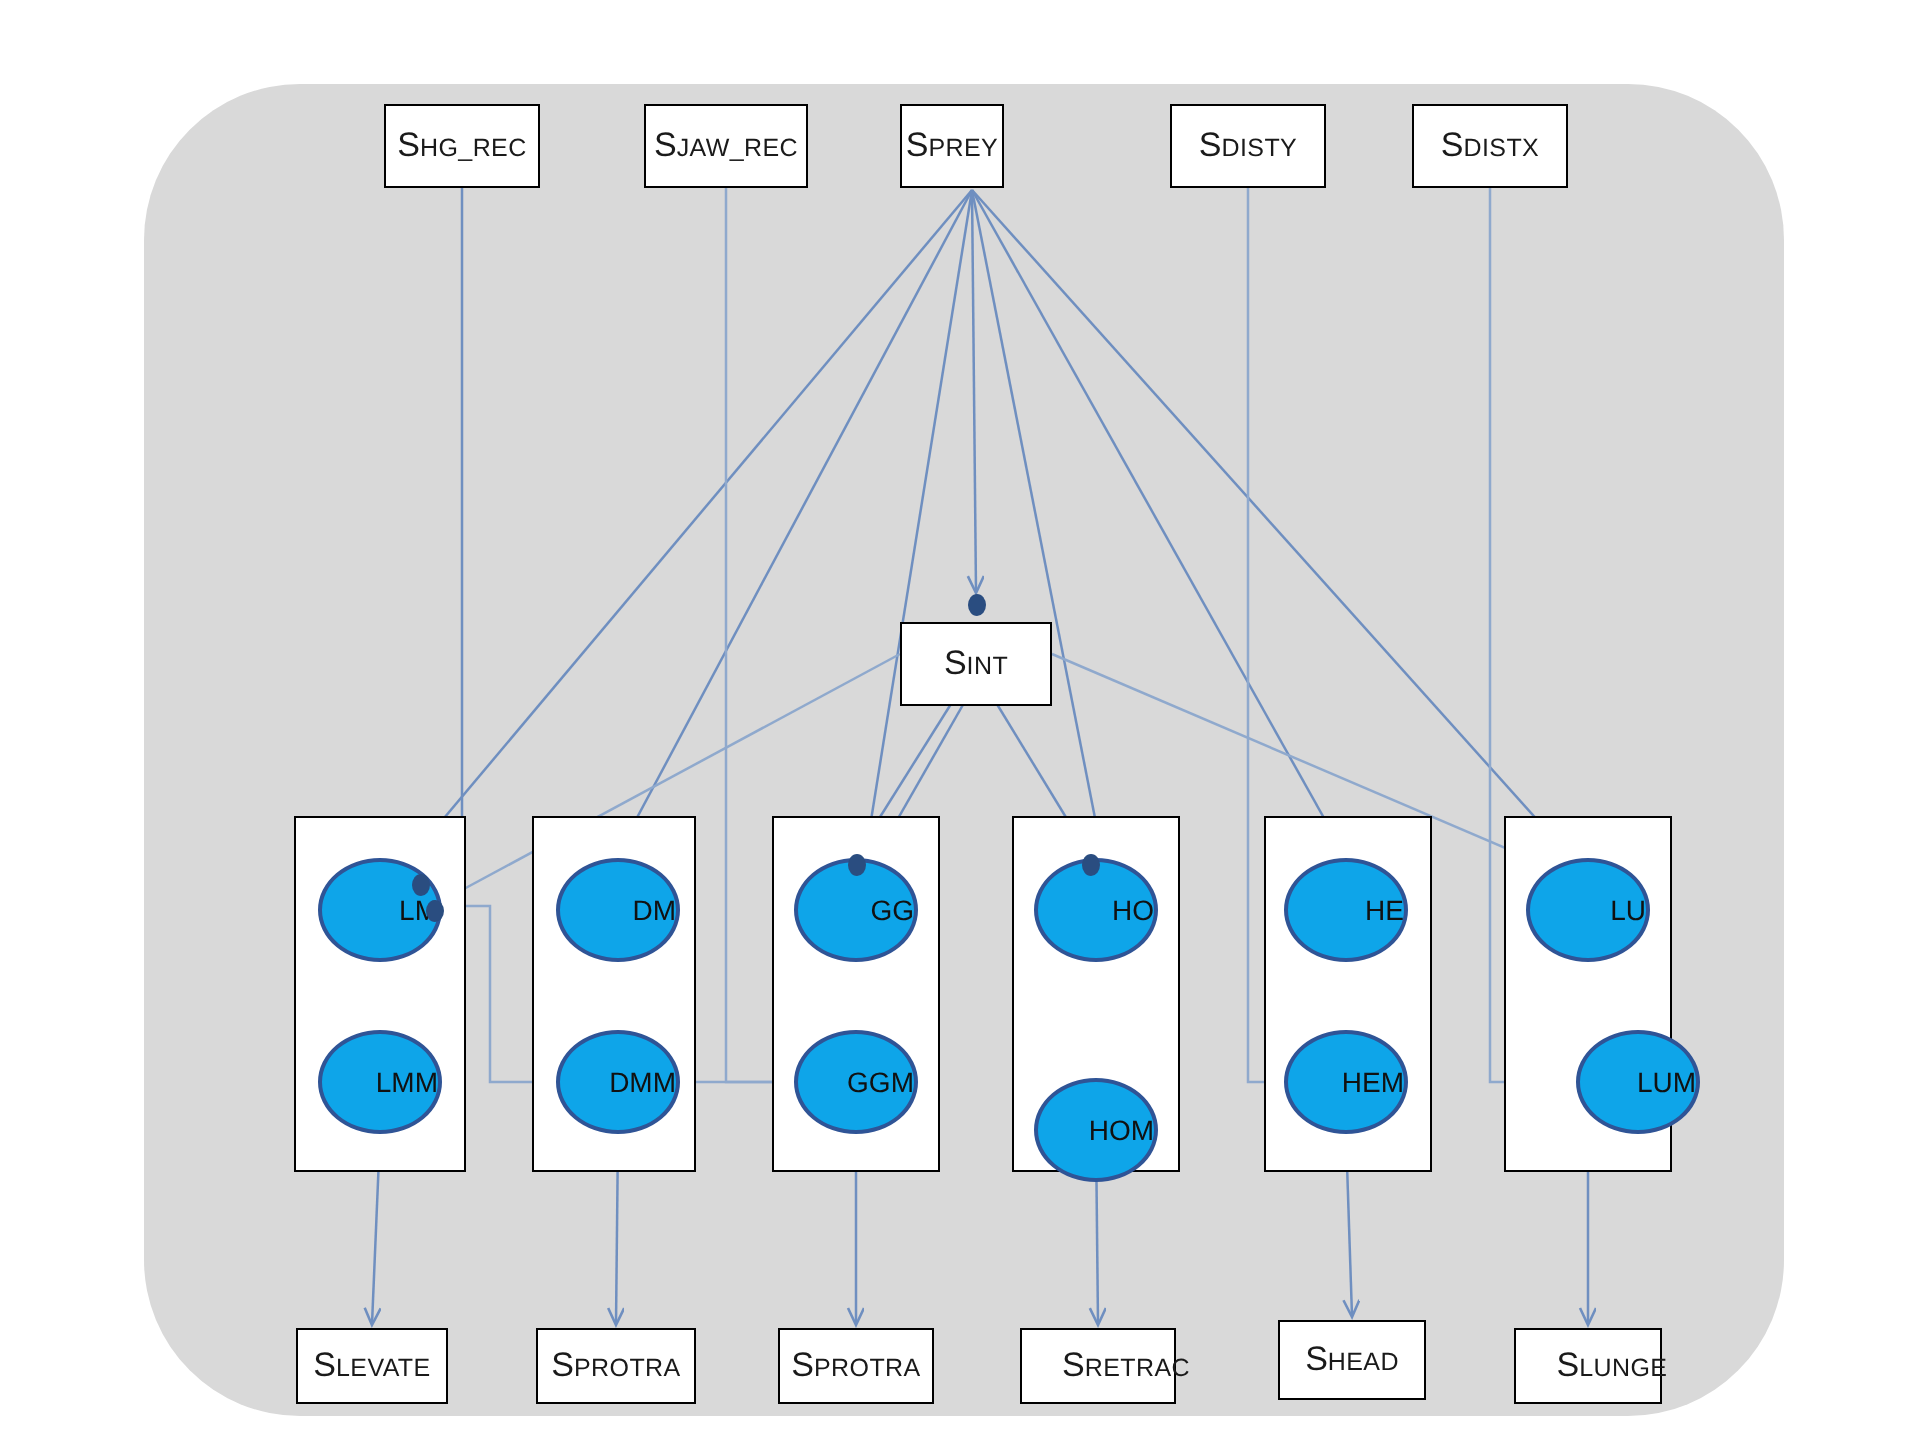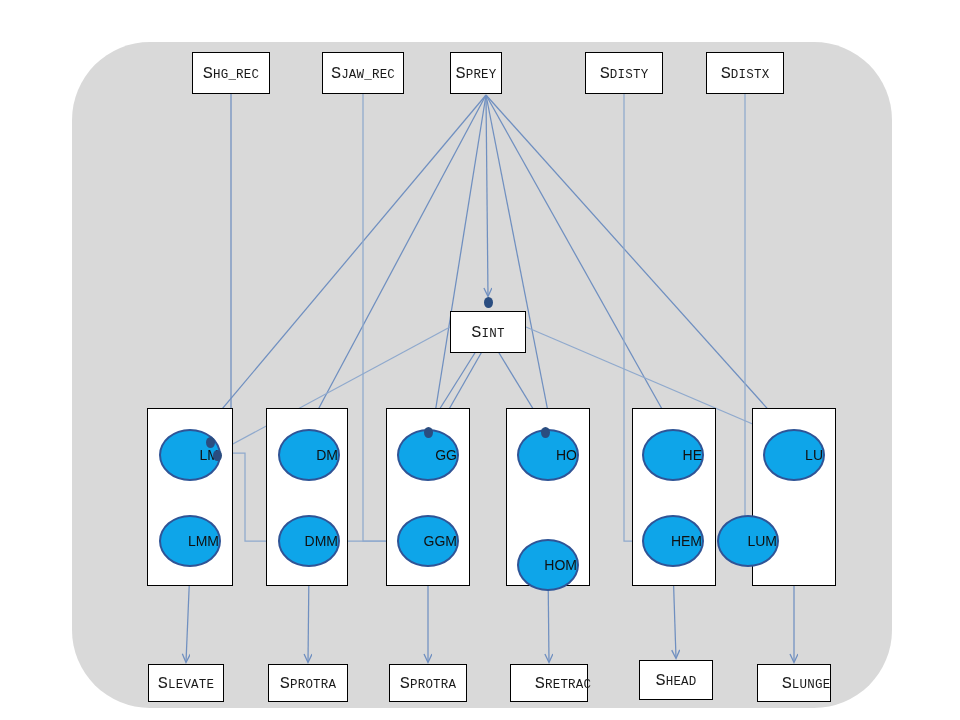--- a/index.html
+++ b/index.html
@@ -14,21 +14,21 @@
 
   svg#wires{position:absolute;left:0;top:0;width:960px;height:720px;pointer-events:none;}
 
   
   .sbox{
     position:absolute;background:#ffffff;border:1.4px solid #000000;
     display:flex;align-items:center;justify-content:center;
     box-sizing:border-box;
   }
   .sbox .lbl{
-    font-family:Liberation Mono, monospace;
+    font-family:Liberation Sans, sans-serif;
     color:#1a1a1a;white-space:nowrap;line-height:1;
   }
   .lbl .cap{font-size:17px;}
   .lbl .sub{font-size:12.5px;letter-spacing:.2px;}
 
   
   .grp{
     position:absolute;background:#ffffff;border:1.5px solid #000000;
     box-sizing:border-box;
   }
@@ -151,21 +151,21 @@
       </div>
       <div class="node" style="left: 397px; top: 515px; width: 62px; height: 52px;">
         <span>GGM</span>
       </div>
       <div class="node" style="left: 517px; top: 539px; width: 62px; height: 52px;">
         <span>HOM</span>
       </div>
       <div class="node" style="left: 642px; top: 515px; width: 62px; height: 52px;">
         <span>HEM</span>
       </div>
-      <div class="node" style="left: 717px; top: 515px; width: 62px; height: 52px;">
+      <div class="node" style="left: 788px; top: 515px; width: 62px; height: 52px;">
         <span>LUM</span>
       </div>
     </div>
   <div id="layer-outputs">
       <div class="sbox" style="left: 148px; top: 664px; width: 76px; height: 38px;">
         <span class="lbl"><span class="cap">S</span><span class="sub">LEVATE</span></span>
       </div>
       <div class="sbox" style="left: 268px; top: 664px; width: 80px; height: 38px;">
         <span class="lbl"><span class="cap">S</span><span class="sub">PROTRA</span></span>
       </div>

